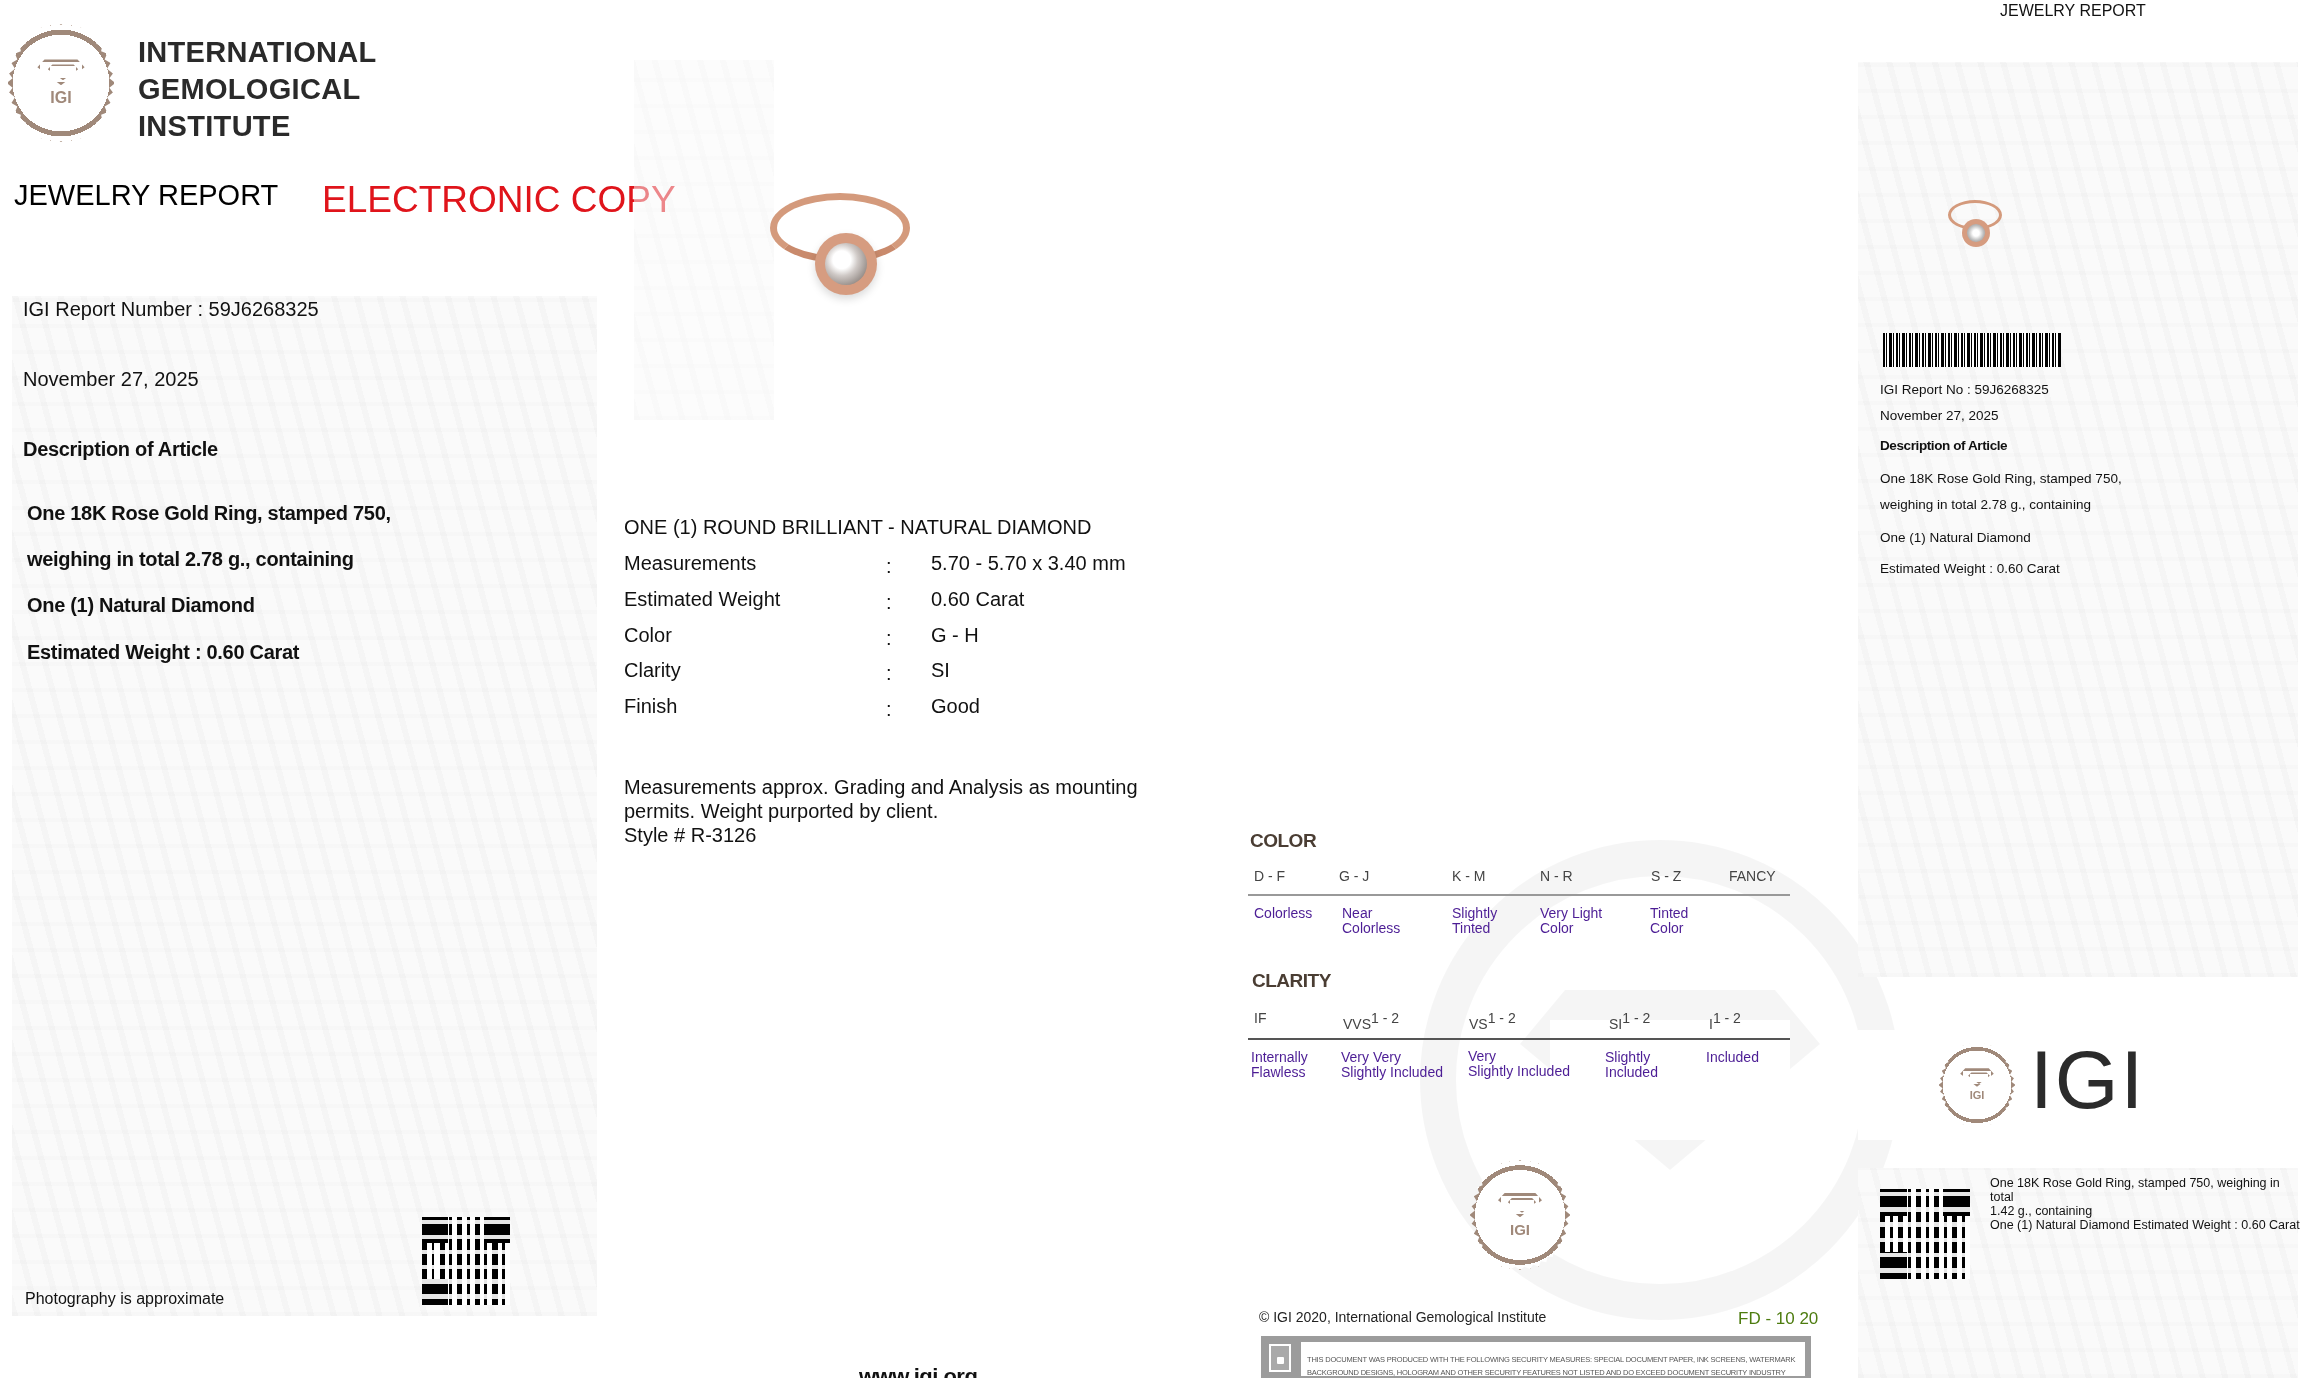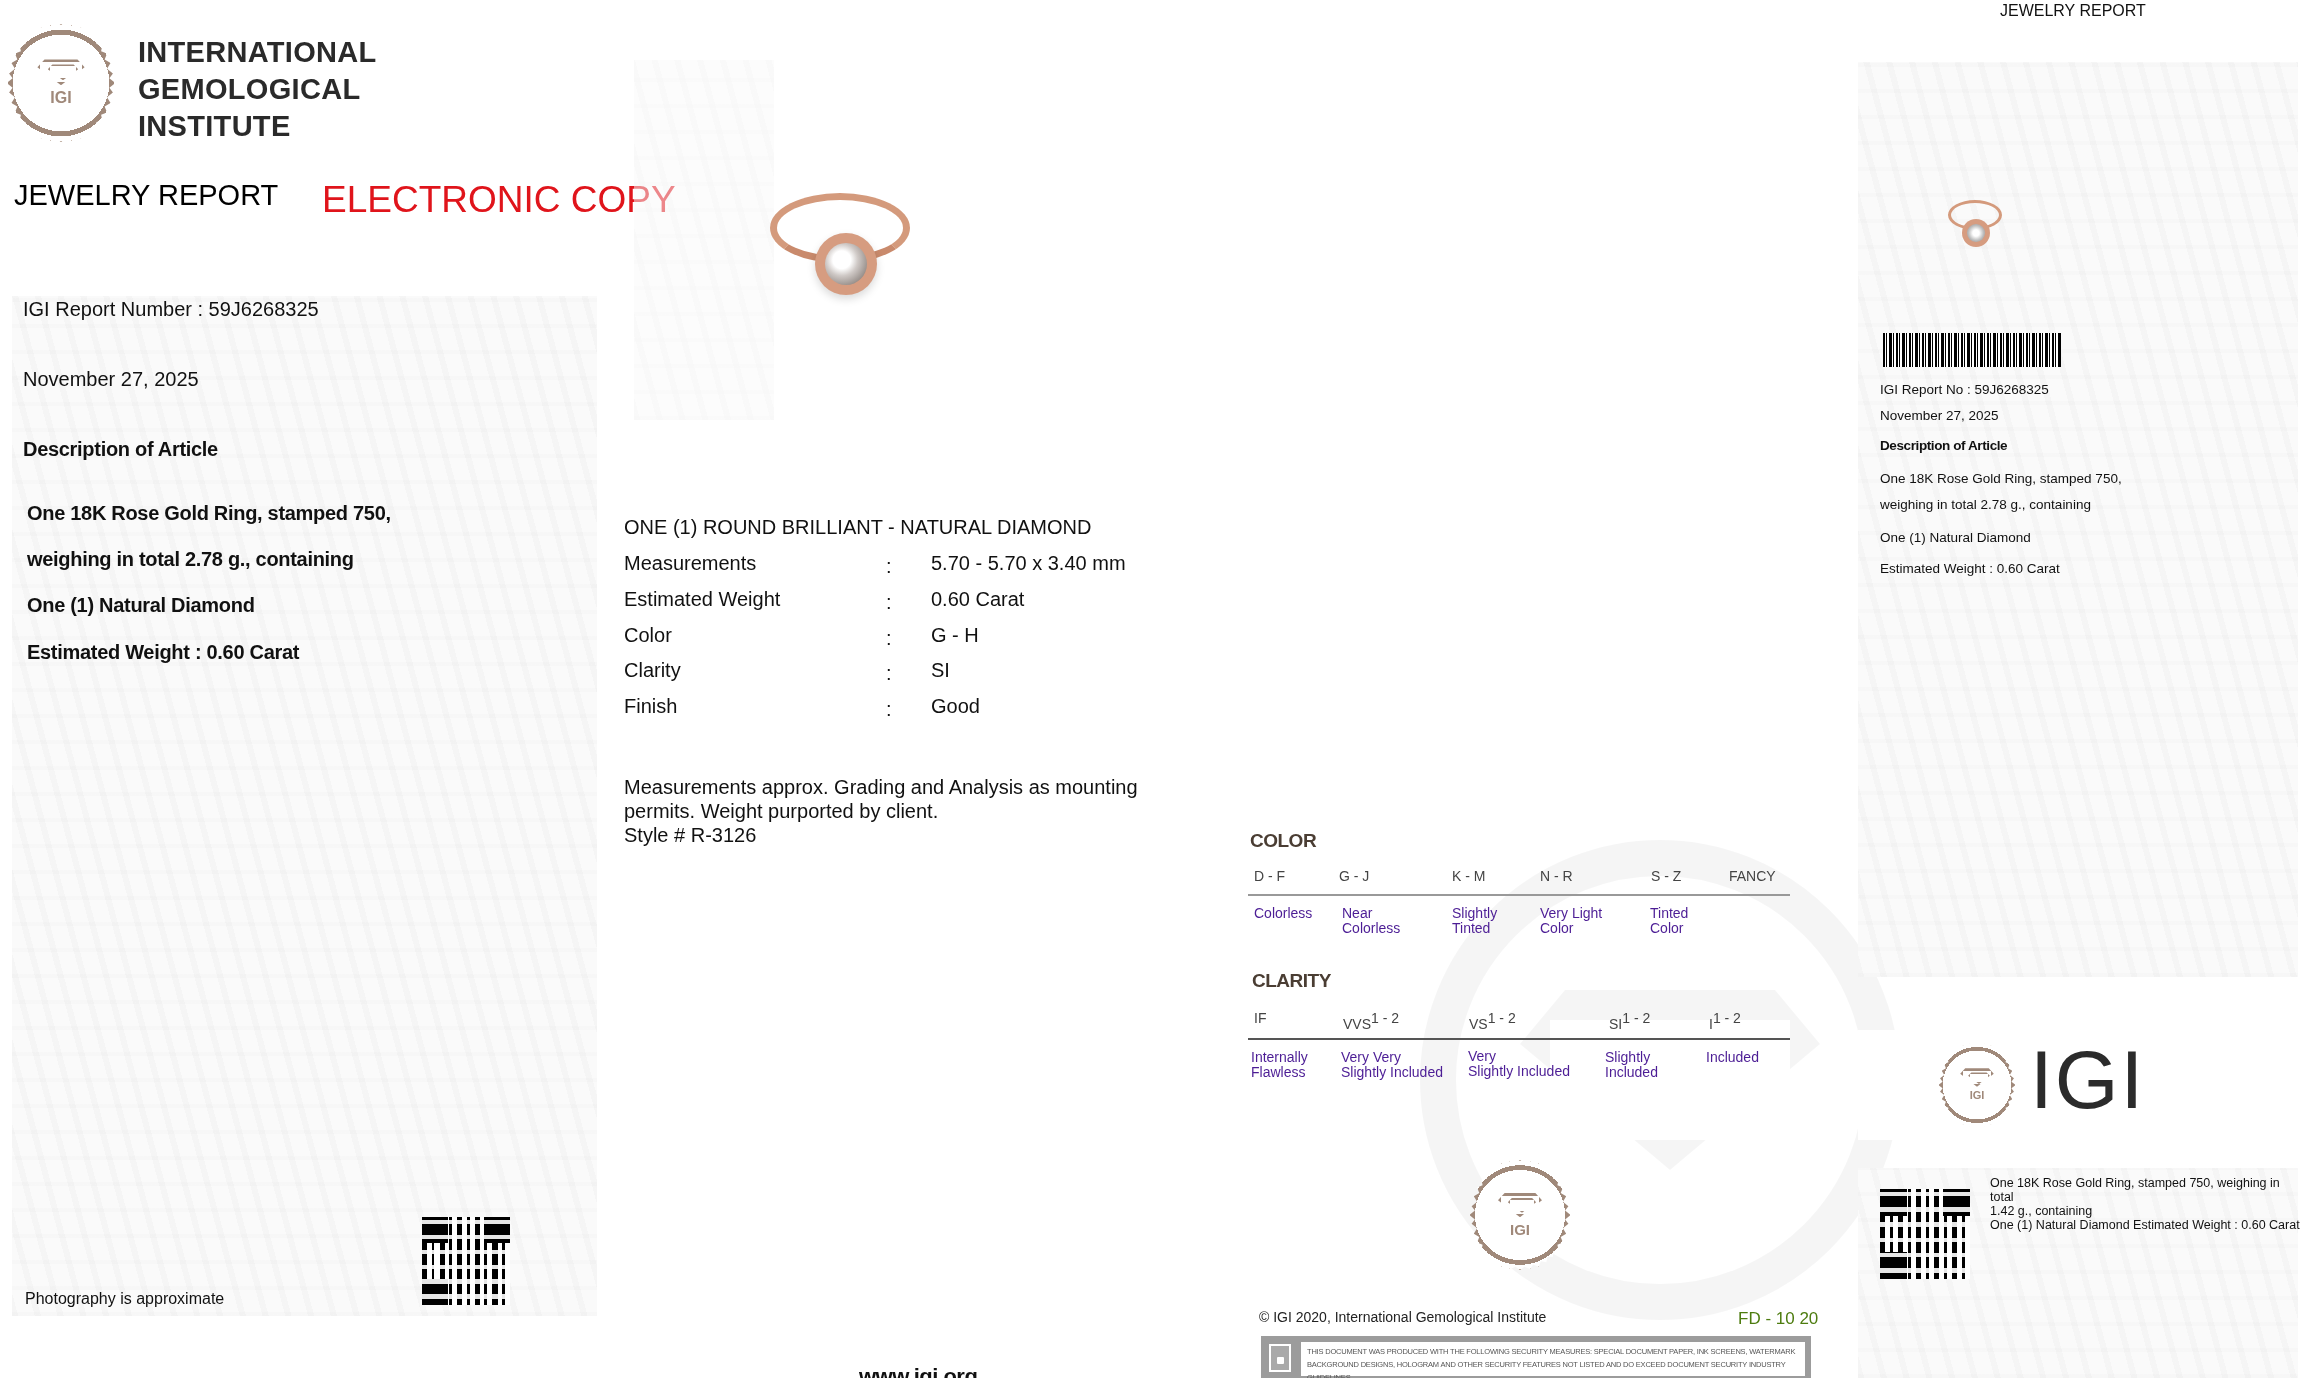--- a/index.html
+++ b/index.html
@@ -60,21 +60,21 @@
   .scale-desc { font-size: 14px; color: #4c1d95; line-height: 15px; }
   .scale-rule { position: absolute; height: 2px; background: #777; }
   sup { font-size: 14px; }
 
   .security-box {
     position: absolute; left: 1261px; top: 1336px; width: 550px; height: 46px;
     background: #9c9c9c; padding: 5px;
   }
   .security-inner {
     position: absolute; left: 40px; top: 6px; right: 6px; bottom: 6px; background: #fff;
-    font-size: 7.5px; color: #555; line-height: 13px; padding: 3px 6px; letter-spacing: -0.2px;
+    font-size: 7.5px; color: #555; line-height: 13px; padding: 11px 6px; letter-spacing: -0.2px;
   }
   .lock-icon { position: absolute; left: 8px; top: 8px; width: 22px; height: 28px; border: 2px solid #fff; background: #a9a9a9; }
   .lock-icon::after { content: ""; position: absolute; left: 6px; top: 11px; width: 7px; height: 7px; background: #fff; border-radius: 1px; }
 
   .qr {
     position: absolute; background:
       linear-gradient(#000,#000) 0 0/30% 30% no-repeat,
       linear-gradient(#000,#000) 100% 0/30% 30% no-repeat,
       linear-gradient(#000,#000) 0 100%/30% 30% no-repeat,
       repeating-linear-gradient(90deg,#000 0 6%,#fff 6% 11%,#000 11% 14%,#fff 14% 20%),

